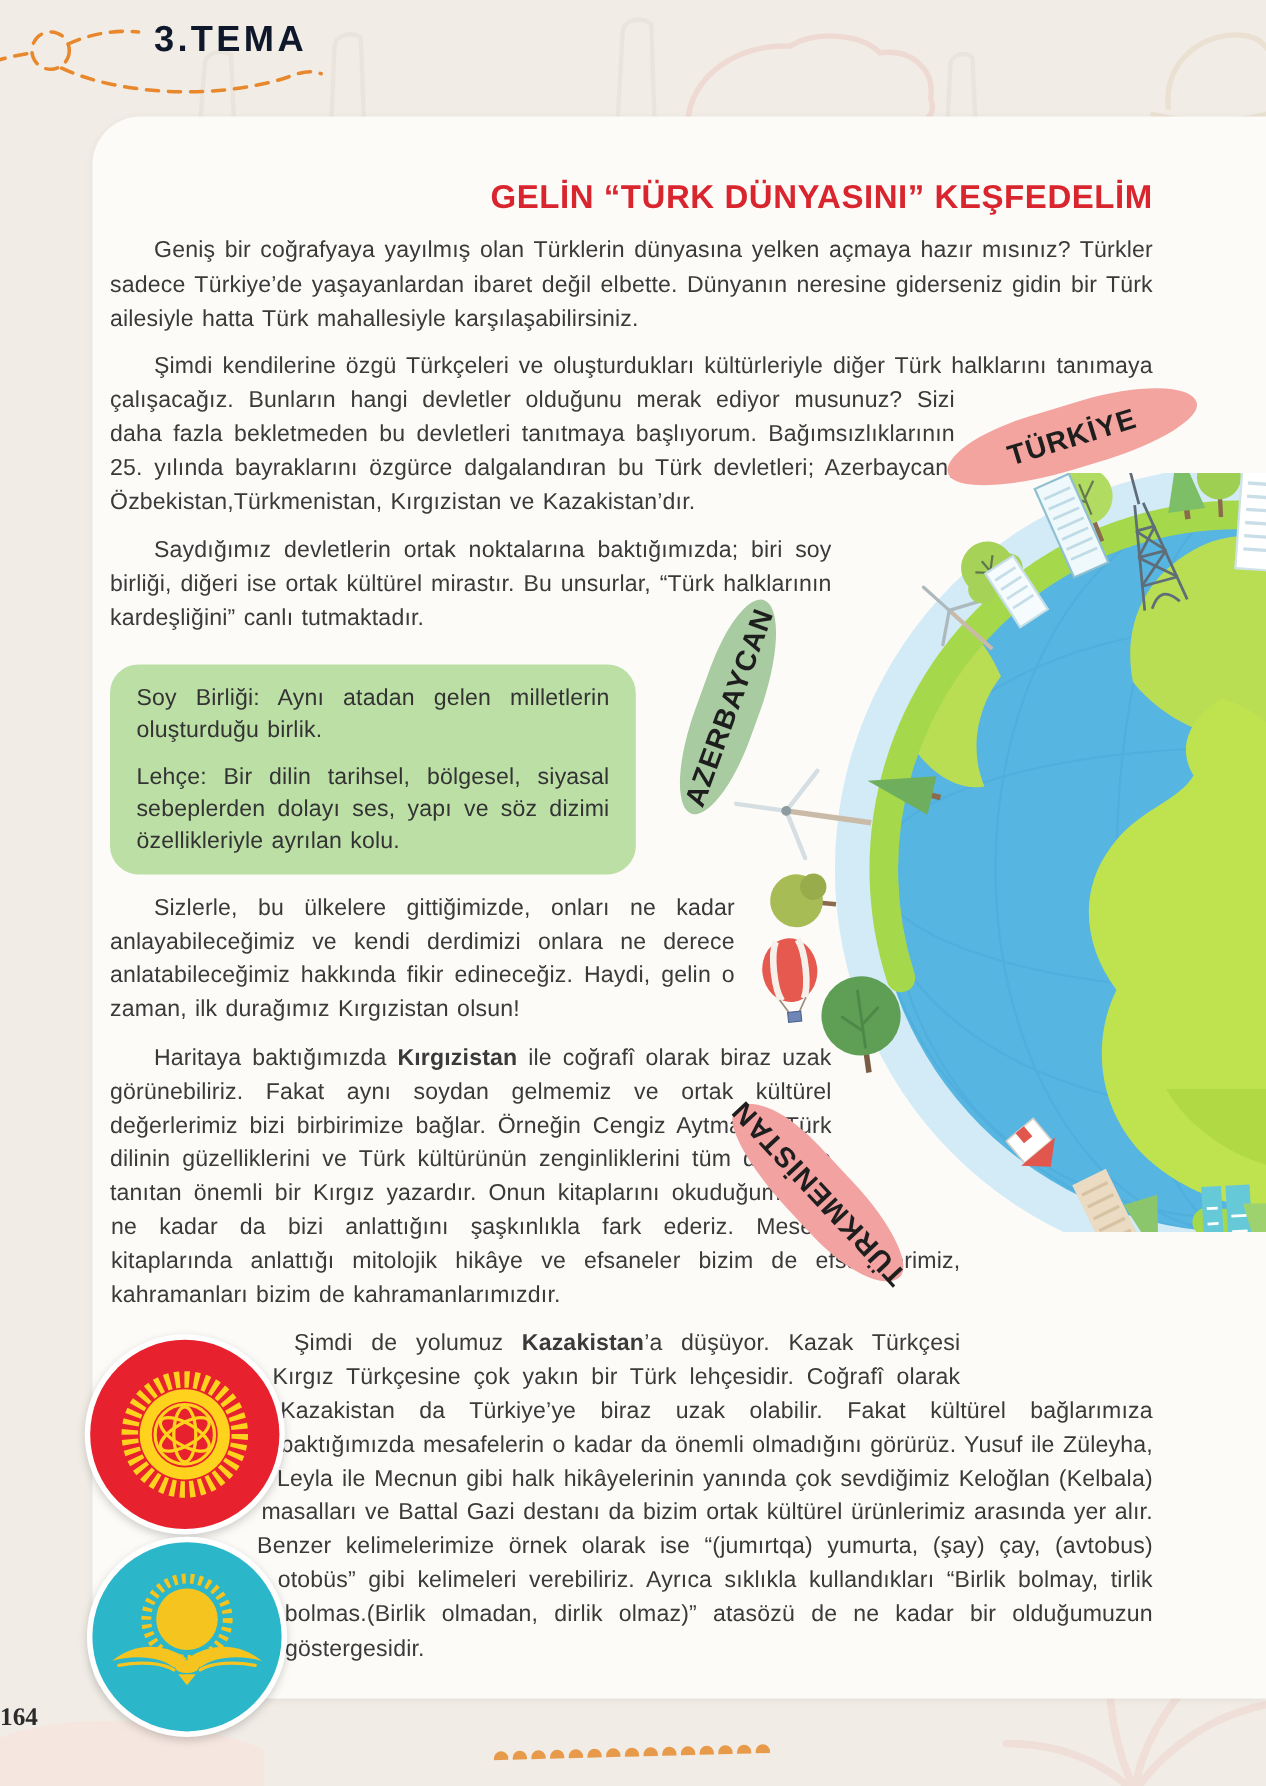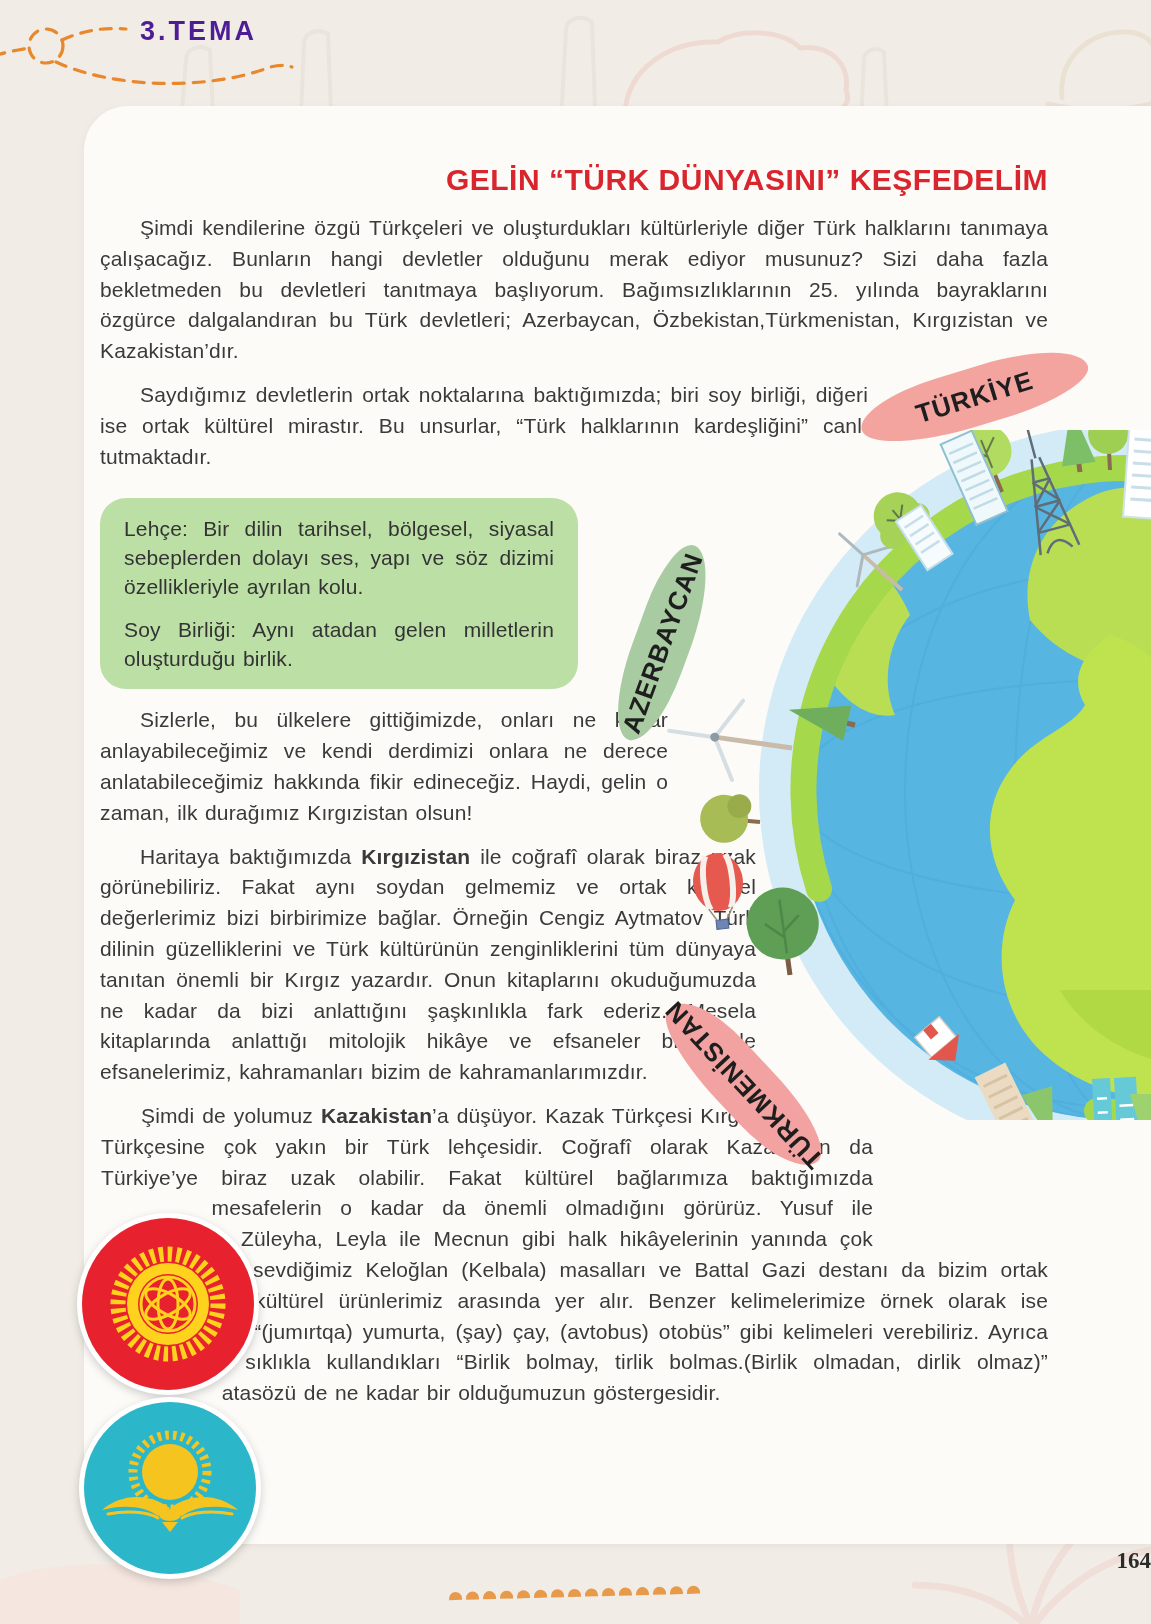--- a/index.html
+++ b/index.html
@@ -2,21 +2,21 @@
 <html lang="tr"><head>
 <meta charset="utf-8">
 <style>
   html,body{margin:0;padding:0;}
   .page{position:relative;width:1151px;height:1624px;background:#F1EDE6;overflow:hidden;
         font-family:"Liberation Sans",sans-serif;}
   .card{position:absolute;left:84px;top:106px;width:1067px;height:1438px;background:#FCFBF8;
         border-radius:44px 0 0 30px;box-shadow:0 2px 8px rgba(0,0,0,.05);z-index:1;}
   .wm{position:absolute;z-index:0;}
   
-  .tema{position:absolute;left:140px;top:16px;font-size:27px;font-weight:800;color:#4c1d95;
+  .tema{position:absolute;left:140px;top:16px;font-size:33px;font-weight:800;color:#0f172a;
         letter-spacing:3px;z-index:3;}
   .banner{position:absolute;left:110px;top:86px;font-size:27px;font-weight:800;color:#FFFFFF;
         -webkit-text-stroke:2.2px #E8872B;letter-spacing:1.5px;z-index:3;
         text-shadow:0 3px 0 rgba(224,138,43,.4);}
   .deco-dash{position:absolute;left:0;top:4px;z-index:2;}
   
   .title{position:absolute;left:100px;top:163px;width:948px;text-align:right;font-size:30px;
         font-weight:800;color:#D9262E;letter-spacing:.5px;z-index:3;}
   
   .flow{position:absolute;left:100px;top:213px;width:948px;z-index:3;font-size:21px;
@@ -37,21 +37,21 @@
   .stk-turkiye{left:-11px;top:-4px;width:235px;height:58px;background:#F4A49F;
            border-radius:45% 55% 50% 60%/60% 70% 55% 65%;transform:rotate(-17deg);}
   .stk-azerbaycan{left:-196px;top:148px;width:205px;height:56px;background:#A9CBA1;
            border-radius:55% 45% 60% 50%/65% 55% 70% 60%;transform:rotate(-70deg);}
   .stk-turkmenistan{left:-118px;top:588px;width:212px;height:60px;background:#F2A3A1;
            border-radius:50% 60% 45% 55%/70% 55% 65% 60%;transform:rotate(227deg);}
   
   .globe-svg{position:absolute;top:-37px;right:-103px;}
   .flag-svg{position:absolute;filter:drop-shadow(0 3px 4px rgba(0,0,0,.18));}
   
-  .pagenum{position:absolute;left:0;top:1548px;width:1151px;text-align:right;font-size:23px;
+  .pagenum{position:absolute;left:0;top:1548px;width:1151px;text-align:left;font-size:23px;
            font-weight:bold;color:#2B2B2B;z-index:3;font-family:"Liberation Serif",serif;}
   .scallop{position:absolute;left:449px;top:1592px;width:13px;height:8px;background:#E8923B;
            border-radius:7px 7px 0 0;transform:rotate(-1.5deg);z-index:3;opacity:.9;
            box-shadow:17px 0 #E8923B,34px 0 #E8923B,51px 0 #E8923B,68px 0 #E8923B,85px 0 #E8923B,
              102px 0 #E8923B,119px 0 #E8923B,136px 0 #E8923B,153px 0 #E8923B,170px 0 #E8923B,
              187px 0 #E8923B,204px 0 #E8923B,221px 0 #E8923B,238px 0 #E8923B;}
 </style>
 </head>
 <body>
 
@@ -233,26 +233,27 @@
           <ellipse cx="0" cy="0" rx="25" ry="29" fill="#E6594E"></ellipse>
           <path d="M-10,-27 C-16,-16 -16,16 -10,27 M10,-27 C16,-16 16,16 10,27" stroke="#F6EFEA" stroke-width="6" fill="none"></path>
           <line x1="-12" y1="26" x2="-5" y2="38" stroke="#9A8B7A" stroke-width="1.5"></line>
           <line x1="12" y1="26" x2="5" y2="38" stroke="#9A8B7A" stroke-width="1.5"></line>
           <rect x="-6" y="38" width="12" height="9" fill="#6E86B5" stroke="#4E628C" stroke-width="1"></rect>
         </g>
       </svg>
     </div>
     <div class="frc" style="width:175px;height:123px;"></div>
 
+    <p>Geniş bir coğrafyaya yayılmış olan Türklerin dünyasına yelken açmaya hazır mısınız? Türkler sadece Türkiye’de yaşayanlardan ibaret değil elbette. Dünyanın neresine giderseniz gidin bir Türk ailesiyle hatta Türk mahallesiyle karşılaşabilirsiniz.</p>
     <p>Şimdi kendilerine özgü Türkçeleri ve oluşturdukları kültürleriyle diğer Türk halklarını tanımaya çalışacağız. Bunların hangi devletler olduğunu merak ediyor musunuz? Sizi daha fazla bekletmeden bu devletleri tanıtmaya başlıyorum. Bağımsızlıklarının 25. yılında bayraklarını özgürce dalgalandıran bu Türk devletleri; Azerbaycan, Özbekistan,Türkmenistan, Kırgızistan ve Kazakistan’dır.</p>
     <p>Saydığımız devletlerin ortak noktalarına baktığımızda; biri soy birliği, diğeri ise ortak kültürel mirastır. Bu unsurlar, “Türk halklarının kardeşliğini” canlı tutmaktadır.</p>
 
     <div class="infobox">
+      <p>Soy Birliği: Aynı atadan gelen milletlerin oluşturduğu birlik.</p>
       <p>Lehçe: Bir dilin tarihsel, bölgesel, siyasal sebeplerden dolayı ses, yapı ve söz dizimi özellikleriyle ayrılan kolu.</p>
-      <p>Soy Birliği: Aynı atadan gelen milletlerin oluşturduğu birlik.</p>
     </div>
 
     <p class="p4">Sizlerle, bu ülkelere gittiğimizde, onları ne kadar anlayabileceğimiz ve kendi derdimizi onlara ne derece anlatabileceğimiz hakkında fikir edineceğiz. Haydi, gelin o zaman, ilk durağımız Kırgızistan olsun!</p>
 
     <p>
       <span class="fl" style="width:1px;height:95px;"></span>
       <span class="flc" style="display:block;width:158px;height:186px;shape-outside:circle(97px at 58px 93px);">
 
         <svg class="flag-svg" style="left:-24px;top:0;" width="184" height="184" viewBox="0 0 184 184">
           <circle cx="92" cy="92" r="91" fill="#FFFFFF"></circle>

